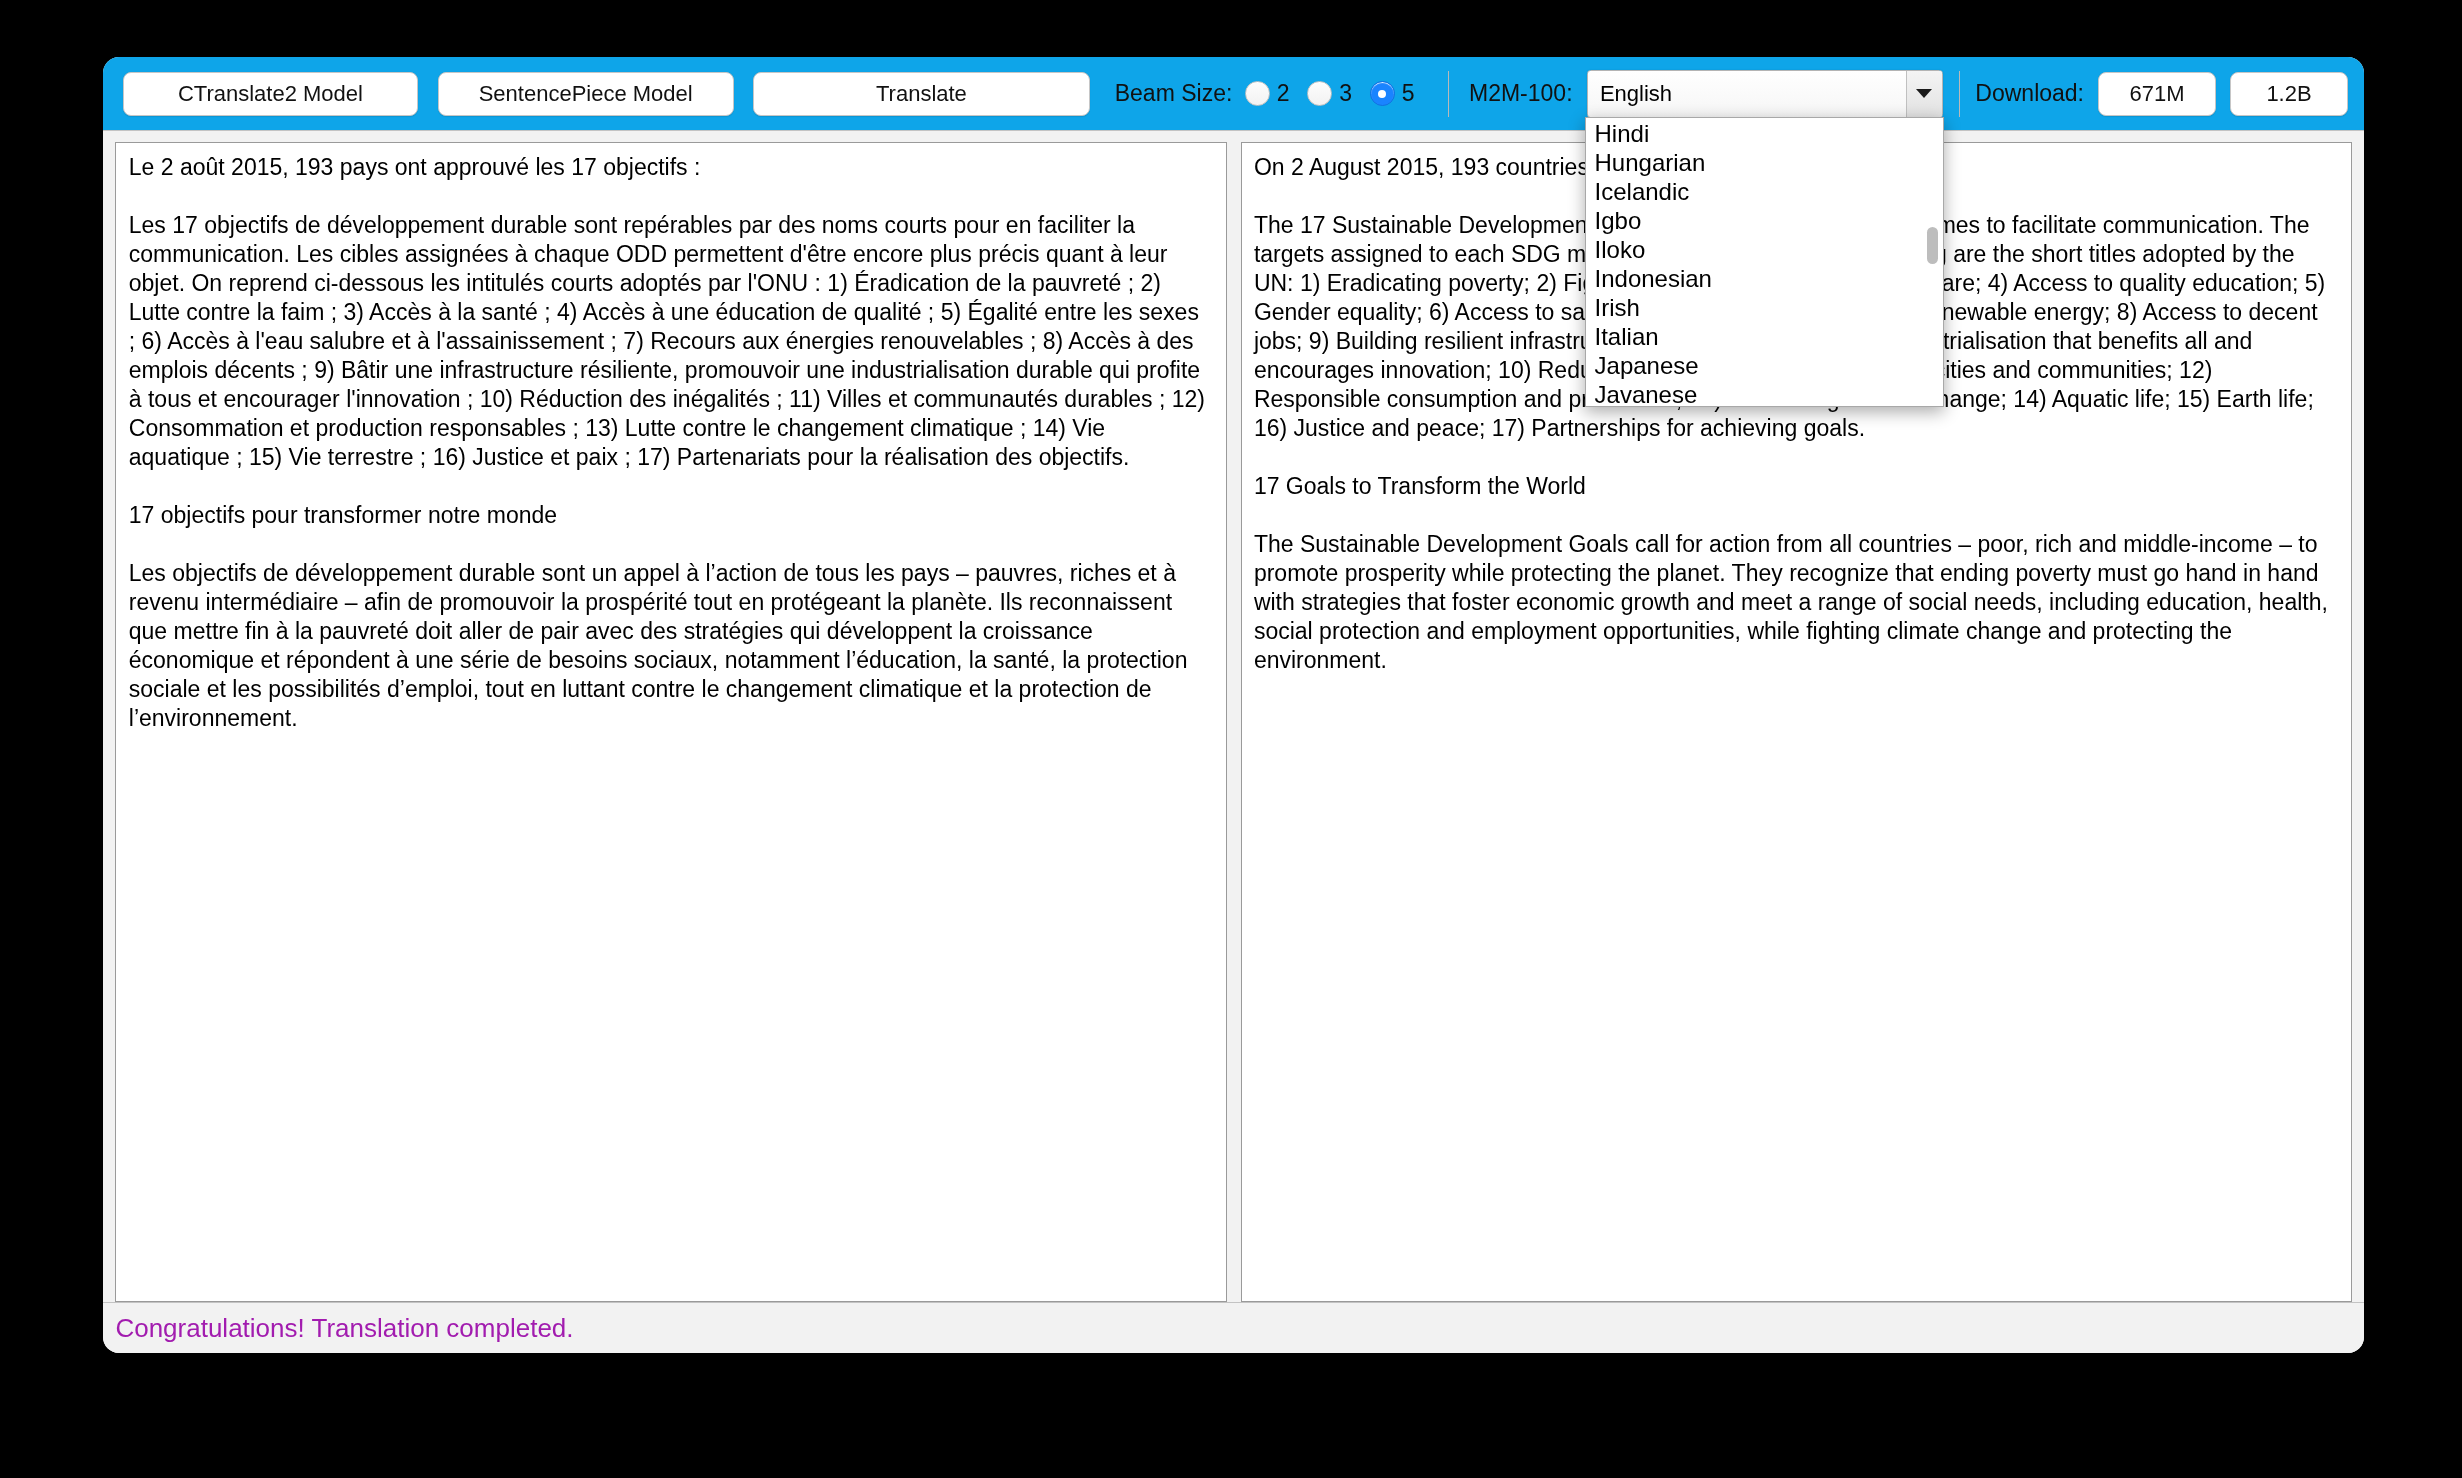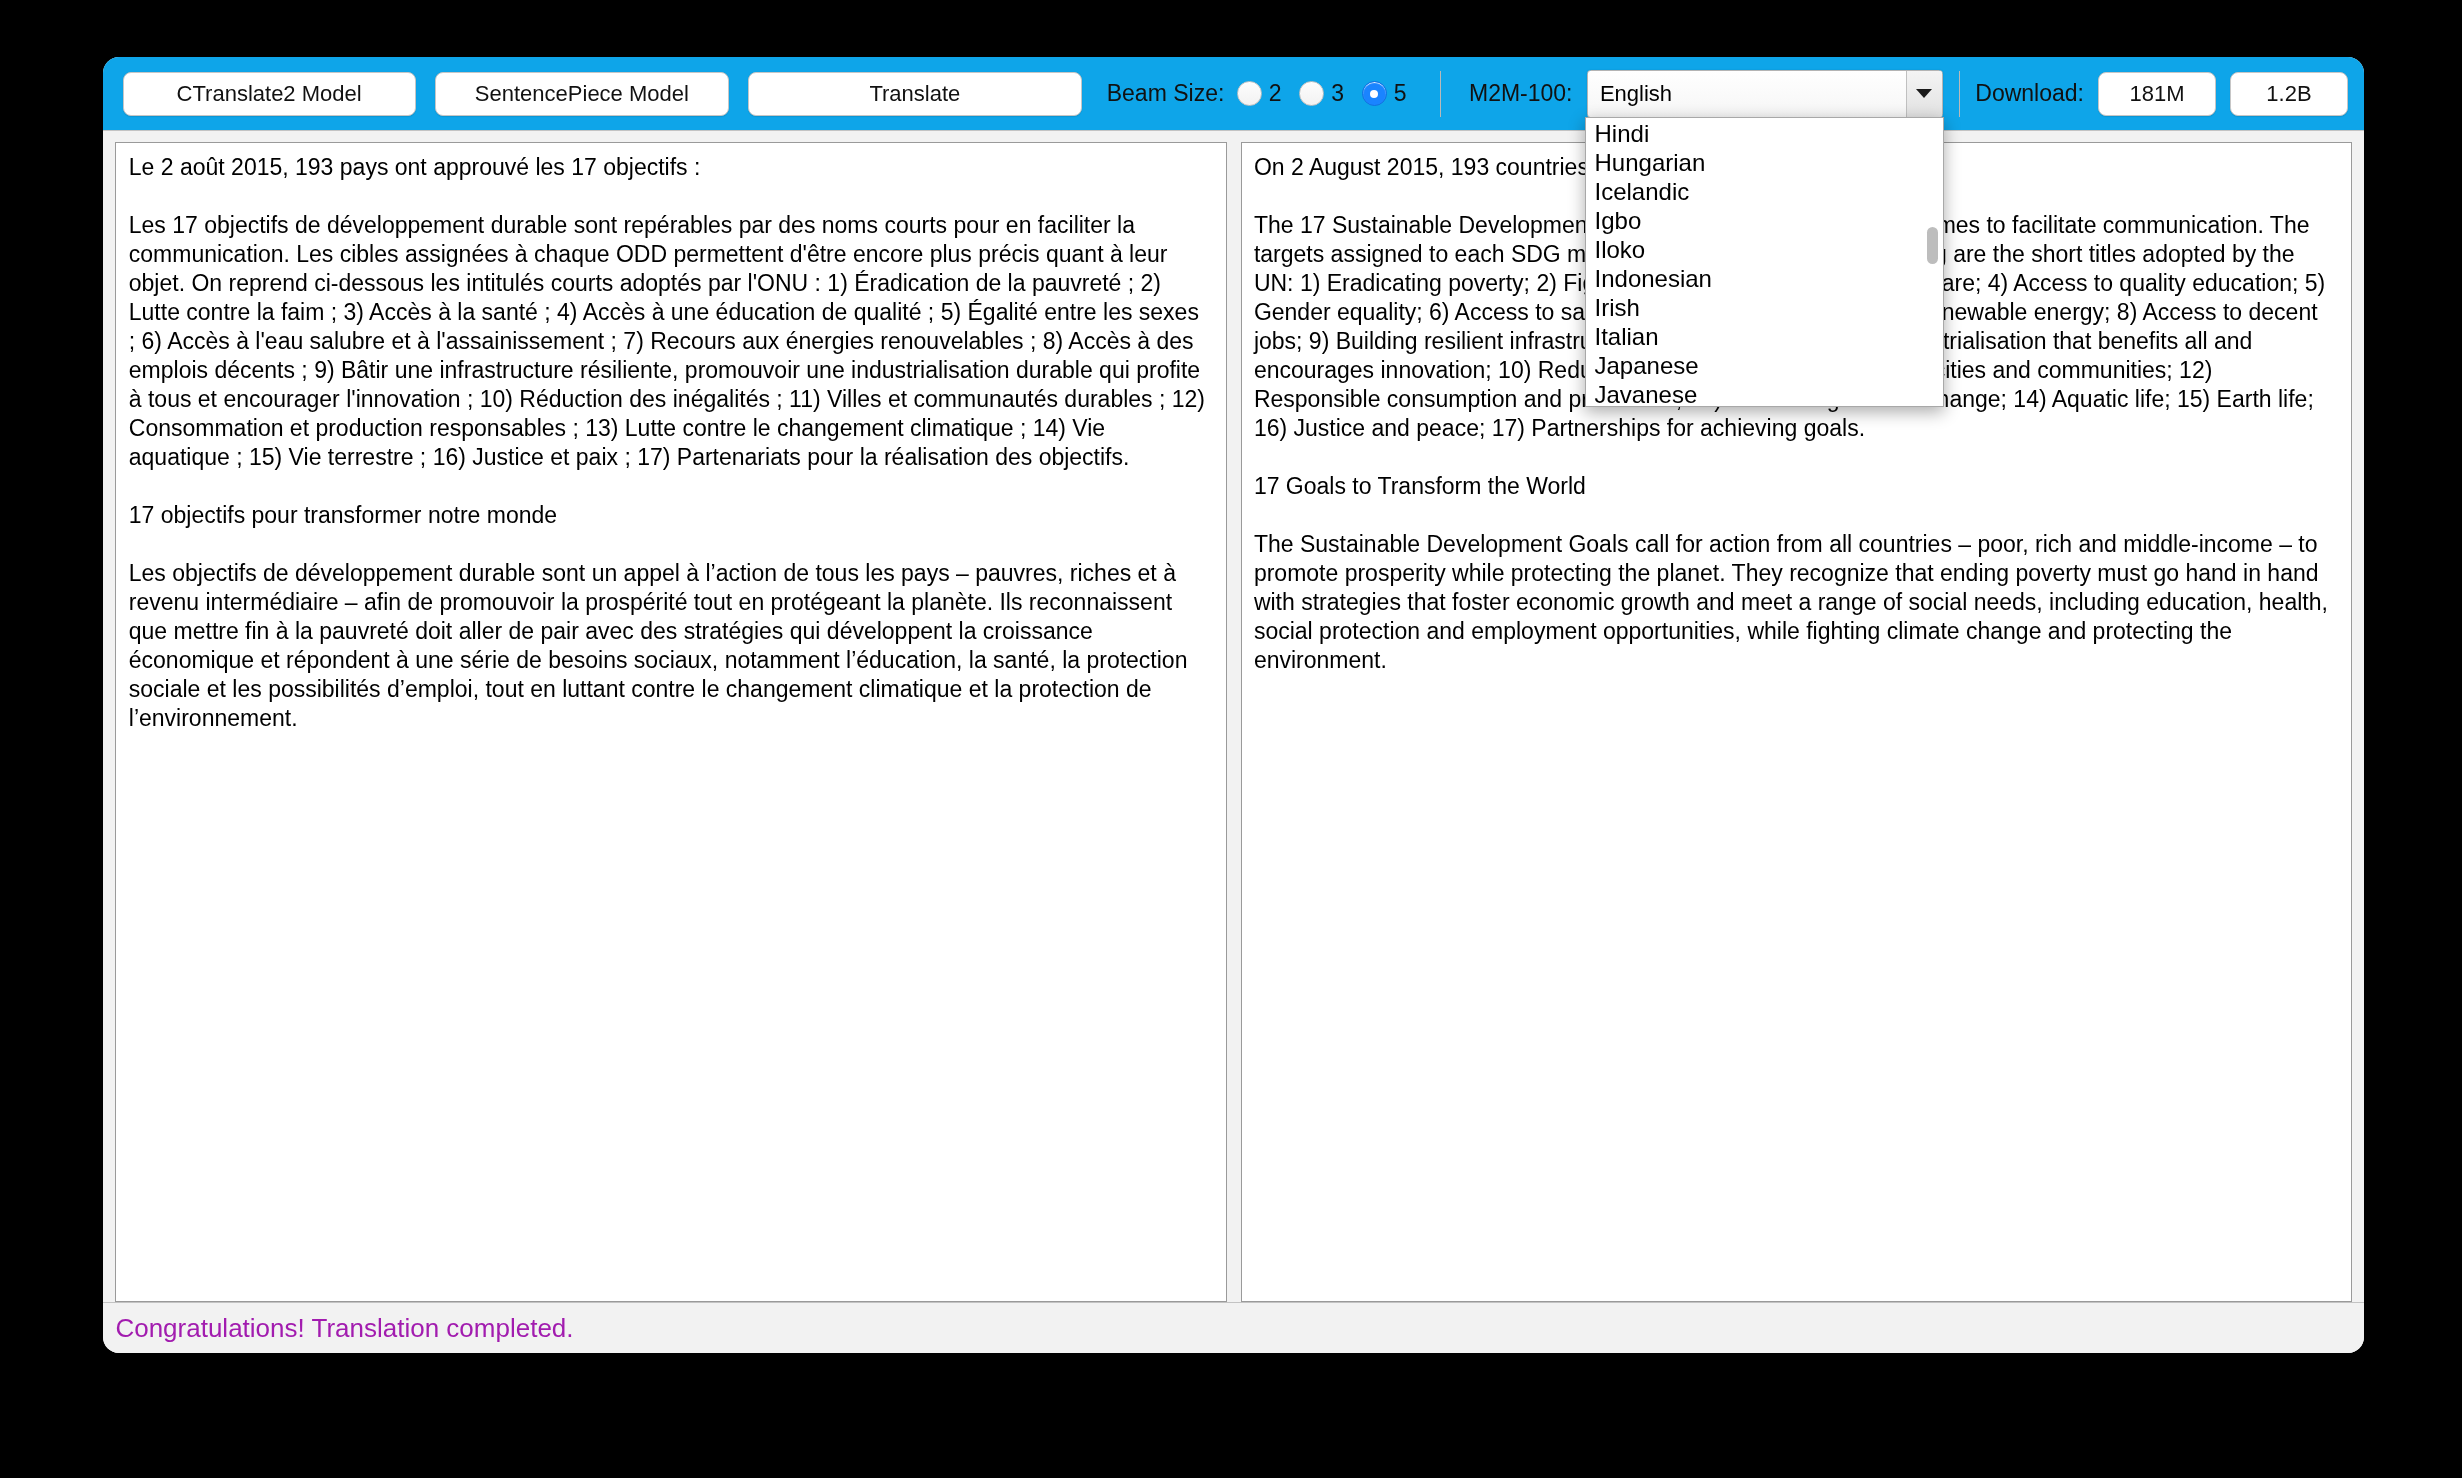--- a/index.html
+++ b/index.html
@@ -314,21 +314,21 @@
         <span class="radio-label">3</span>
       </div>
       <div class="radio-item">
         <span class="radio checked"></span>
         <span class="radio-label">5</span>
       </div>
     </div>
 
     <div class="vsep"></div>
 
-    <div class="tlabel" style="margin-left:12px">M2M-100:</div>
+    <div class="tlabel" style="margin-left:4px">M2M-100:</div>
 
     <div id="combo-wrap">
       <div id="combo">
         <div id="combo-value">English</div>
         <div id="combo-arrow-box">
           <span class="caret-down"></span>
         </div>
       </div>
 
       <div id="dropdown">
@@ -347,21 +347,21 @@
         <div id="dd-scrollbar">
           <div id="dd-thumb"></div>
         </div>
       </div>
     </div>
 
     <div class="vsep"></div>
 
     <div class="tlabel" style="margin-left:0">Download:</div>
 
-    <div class="download-btn">181M</div>
+    <div class="download-btn">671M</div>
     <div class="download-btn">1.2B</div>
   </div>
 
   <div id="main">
     <div class="panel">
       <div class="panel-text">Le 2 août 2015, 193 pays ont approuvé les 17 objectifs :
 
 Les 17 objectifs de développement durable sont repérables par des noms courts pour en faciliter la communication. Les cibles assignées à chaque ODD permettent d'être encore plus précis quant à leur objet. On reprend ci-dessous les intitulés courts adoptés par l'ONU : 1) Éradication de la pauvreté ; 2) Lutte contre la faim ; 3) Accès à la santé ; 4) Accès à une éducation de qualité ; 5) Égalité entre les sexes ; 6) Accès à l'eau salubre et à l'assainissement ; 7) Recours aux énergies renouvelables ; 8) Accès à des emplois décents ; 9) Bâtir une infrastructure résiliente, promouvoir une industrialisation durable qui profite à tous et encourager l'innovation ; 10) Réduction des inégalités ; 11) Villes et communautés durables ; 12) Consommation et production responsables ; 13) Lutte contre le changement climatique ; 14) Vie aquatique ; 15) Vie terrestre ; 16) Justice et paix ; 17) Partenariats pour la réalisation des objectifs.
 
 17 objectifs pour transformer notre monde

